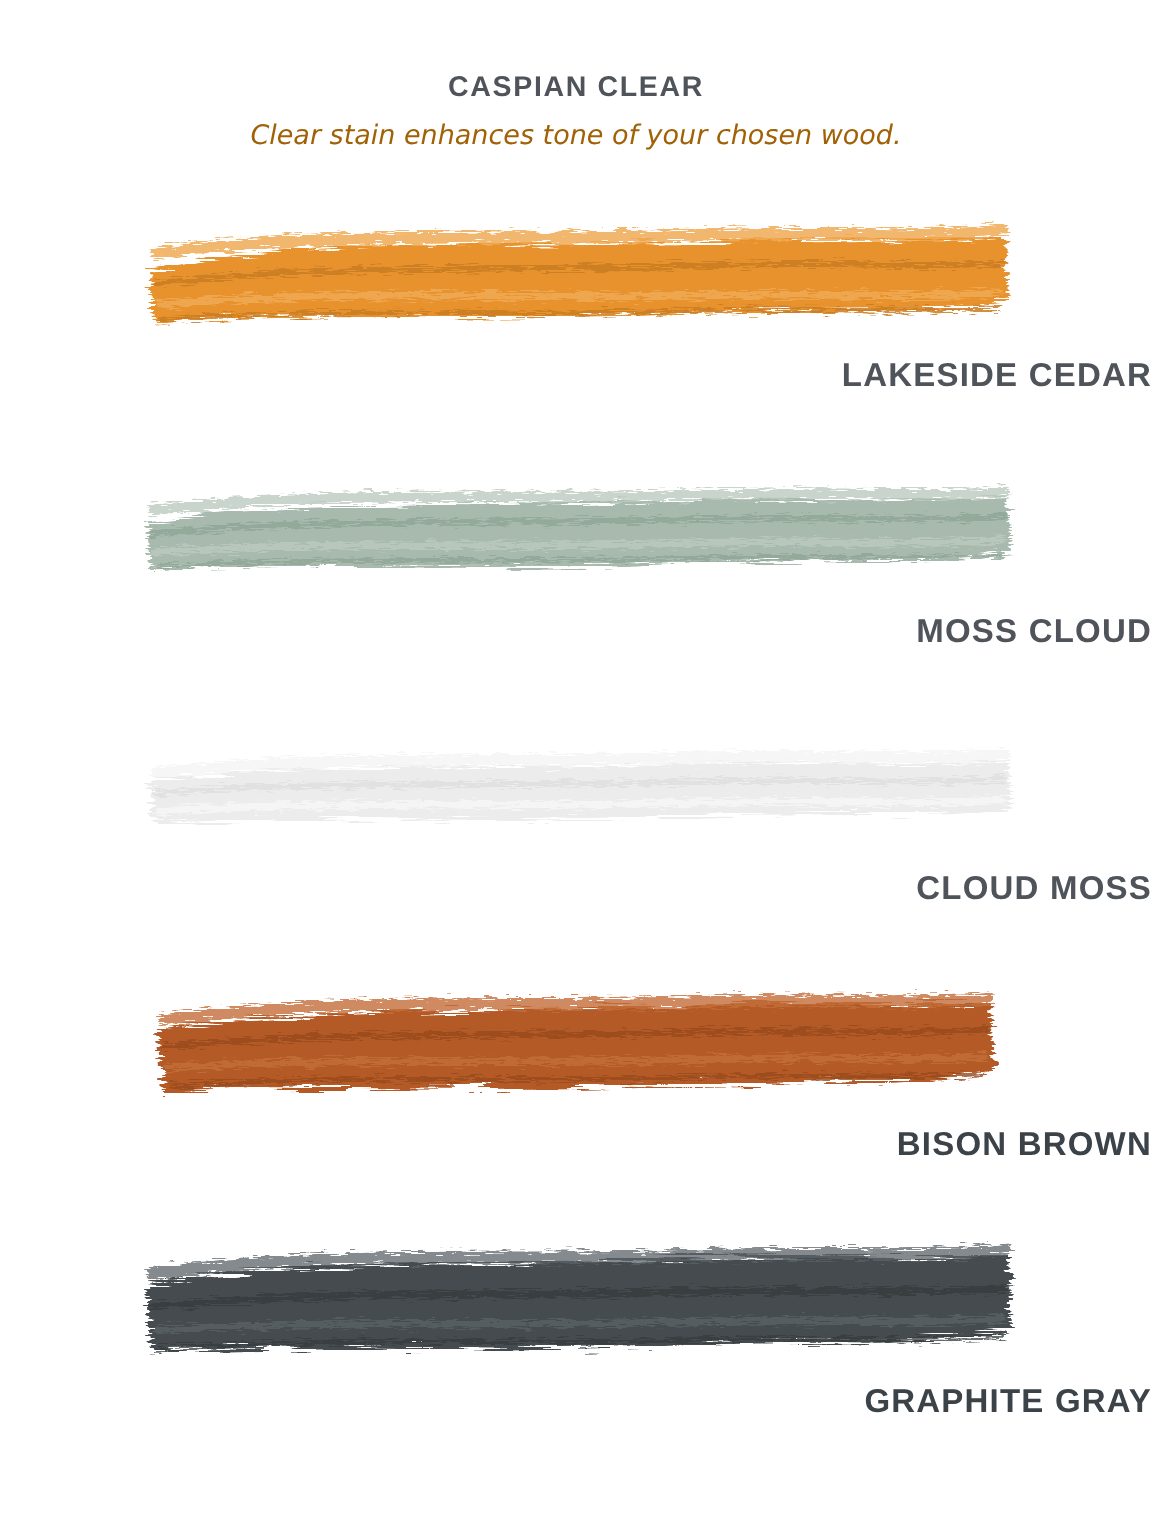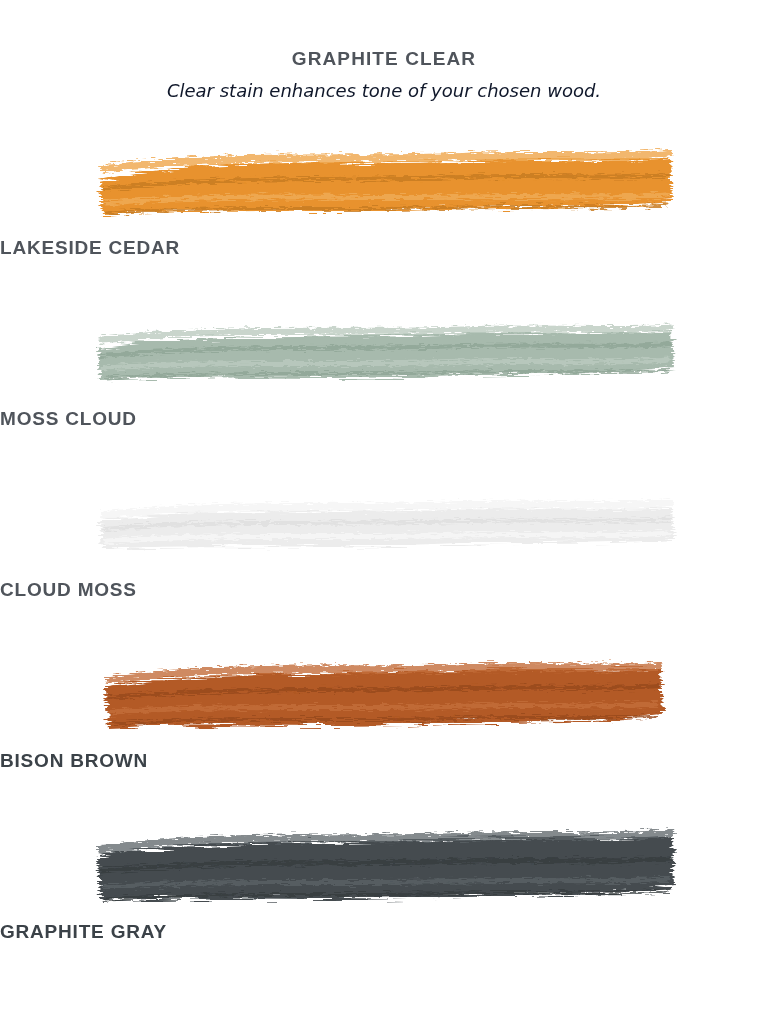--- a/index.html
+++ b/index.html
@@ -27,21 +27,21 @@
   .title {
     font-size: 19px;
     font-weight: bold;
     letter-spacing: 1.1px;
     color: #4f545b;
     margin: 0 0 10px 0;
   }
   .subtitle {
     font-size: 18px;
     font-style: italic;
-    color: #0f172a;
+    color: #a16207;
     margin: 0;
     font-family: "DejaVu Sans", sans-serif;
   }
   .swatches {
     margin-top: 34px;
   }
   .swatch-block {
     position: relative;
     width: 768px;
     height: 171px;
@@ -51,38 +51,38 @@
     width: 600px;
     height: 100px;
     margin: 0 auto;
   }
   .stroke-wrap svg {
     display: block;
     width: 600px;
     height: 100px;
   }
   .swatch-label {
-    text-align: left;
-    font-size: 19px;
+    text-align: right;
+    font-size: 22px;
     font-weight: bold;
     letter-spacing: 0.8px;
     color: #4f545b;
     margin-top: 2px;
   }
   .swatch-label.dark {
     color: #3b4248;
   }
 </style>
 </head>
 <body>
 
 <div class="page">
 
   <div class="header">
-    <h1 class="title">GRAPHITE CLEAR</h1>
+    <h1 class="title">CASPIAN CLEAR</h1>
     <p class="subtitle">Clear stain enhances tone of your chosen wood.</p>
   </div>
 
   <div class="swatches">
 
     <div class="swatch-block">
       <div class="stroke-wrap">
         <svg viewBox="0 0 600 100" preserveAspectRatio="none">
           <defs>
             <filter id="rough0" x="-10%" y="-40%" width="120%" height="180%">

